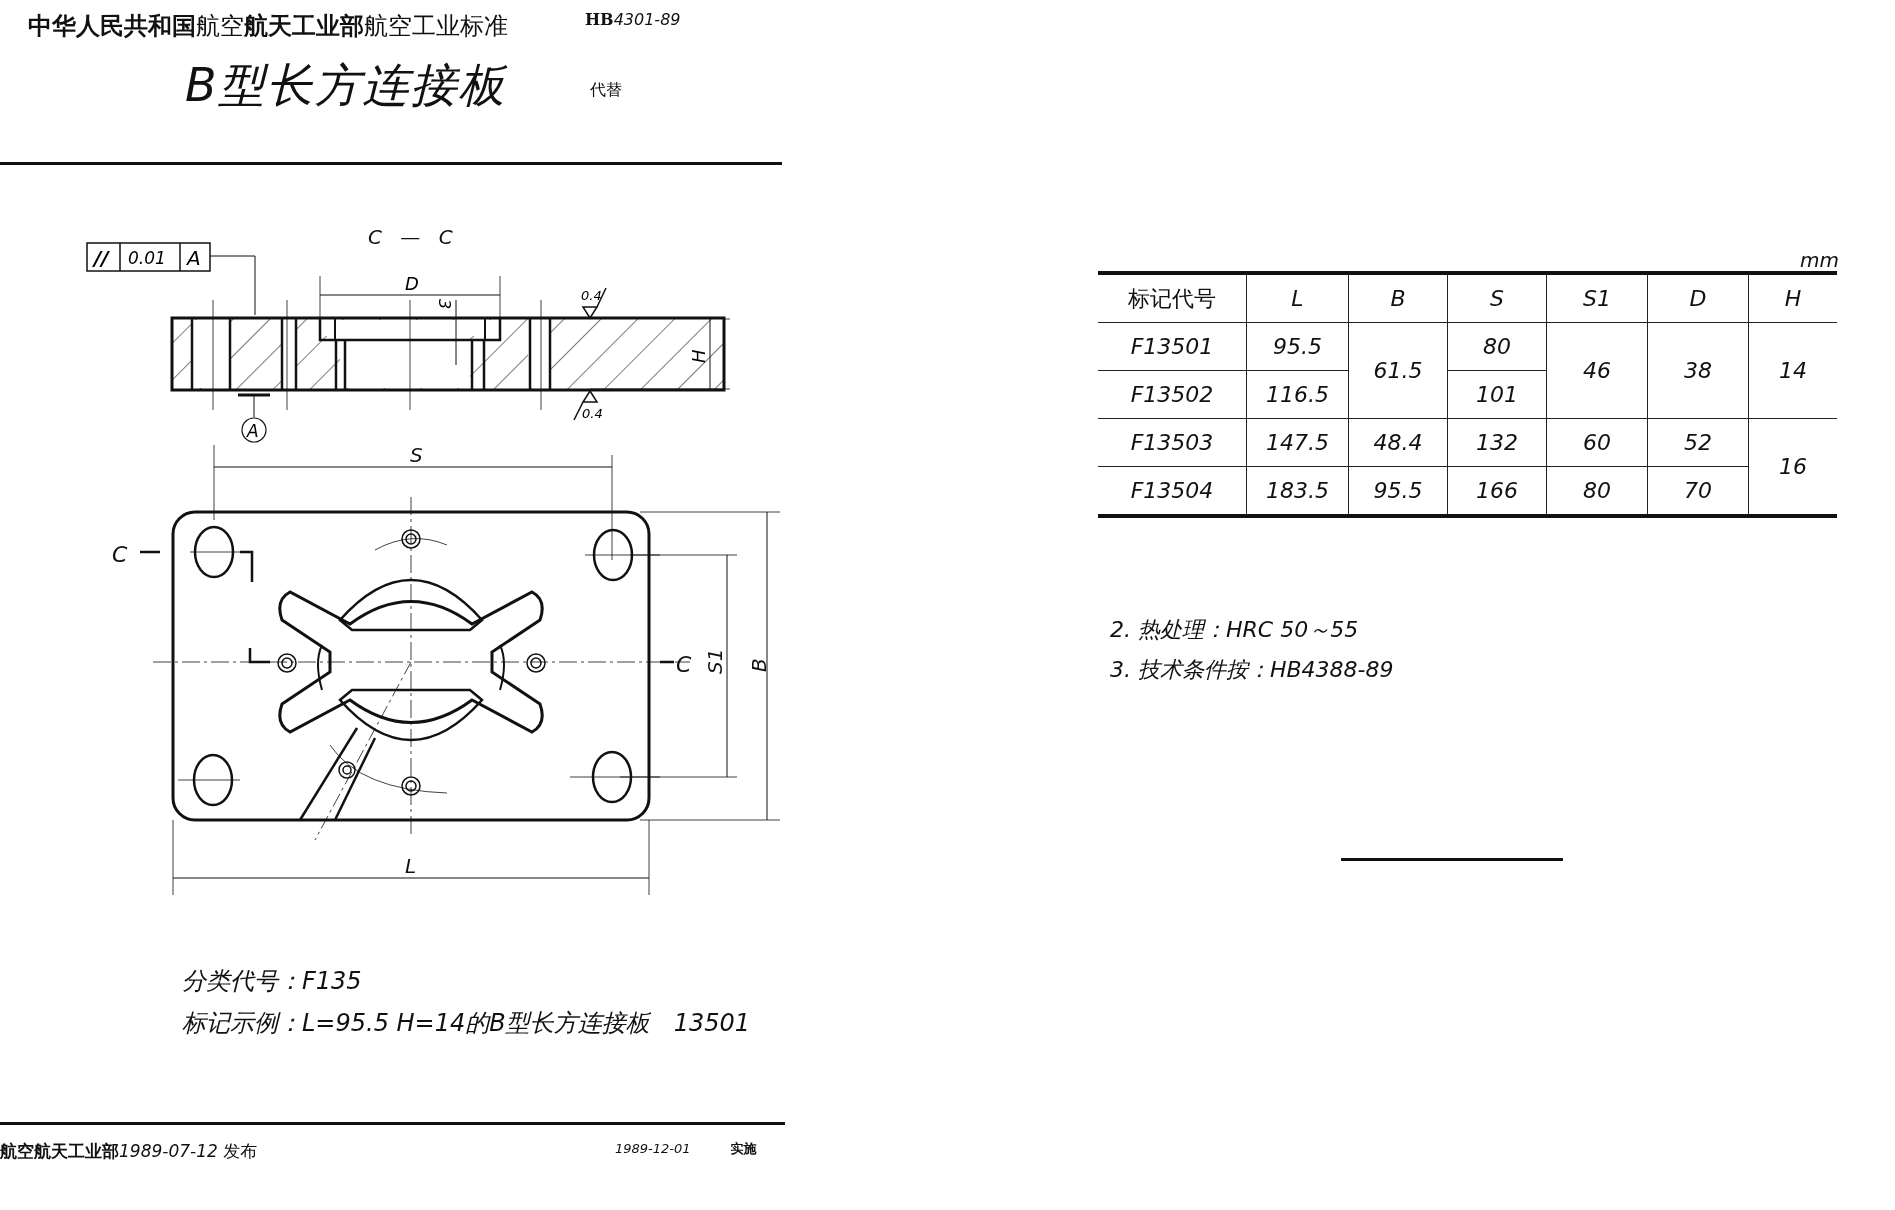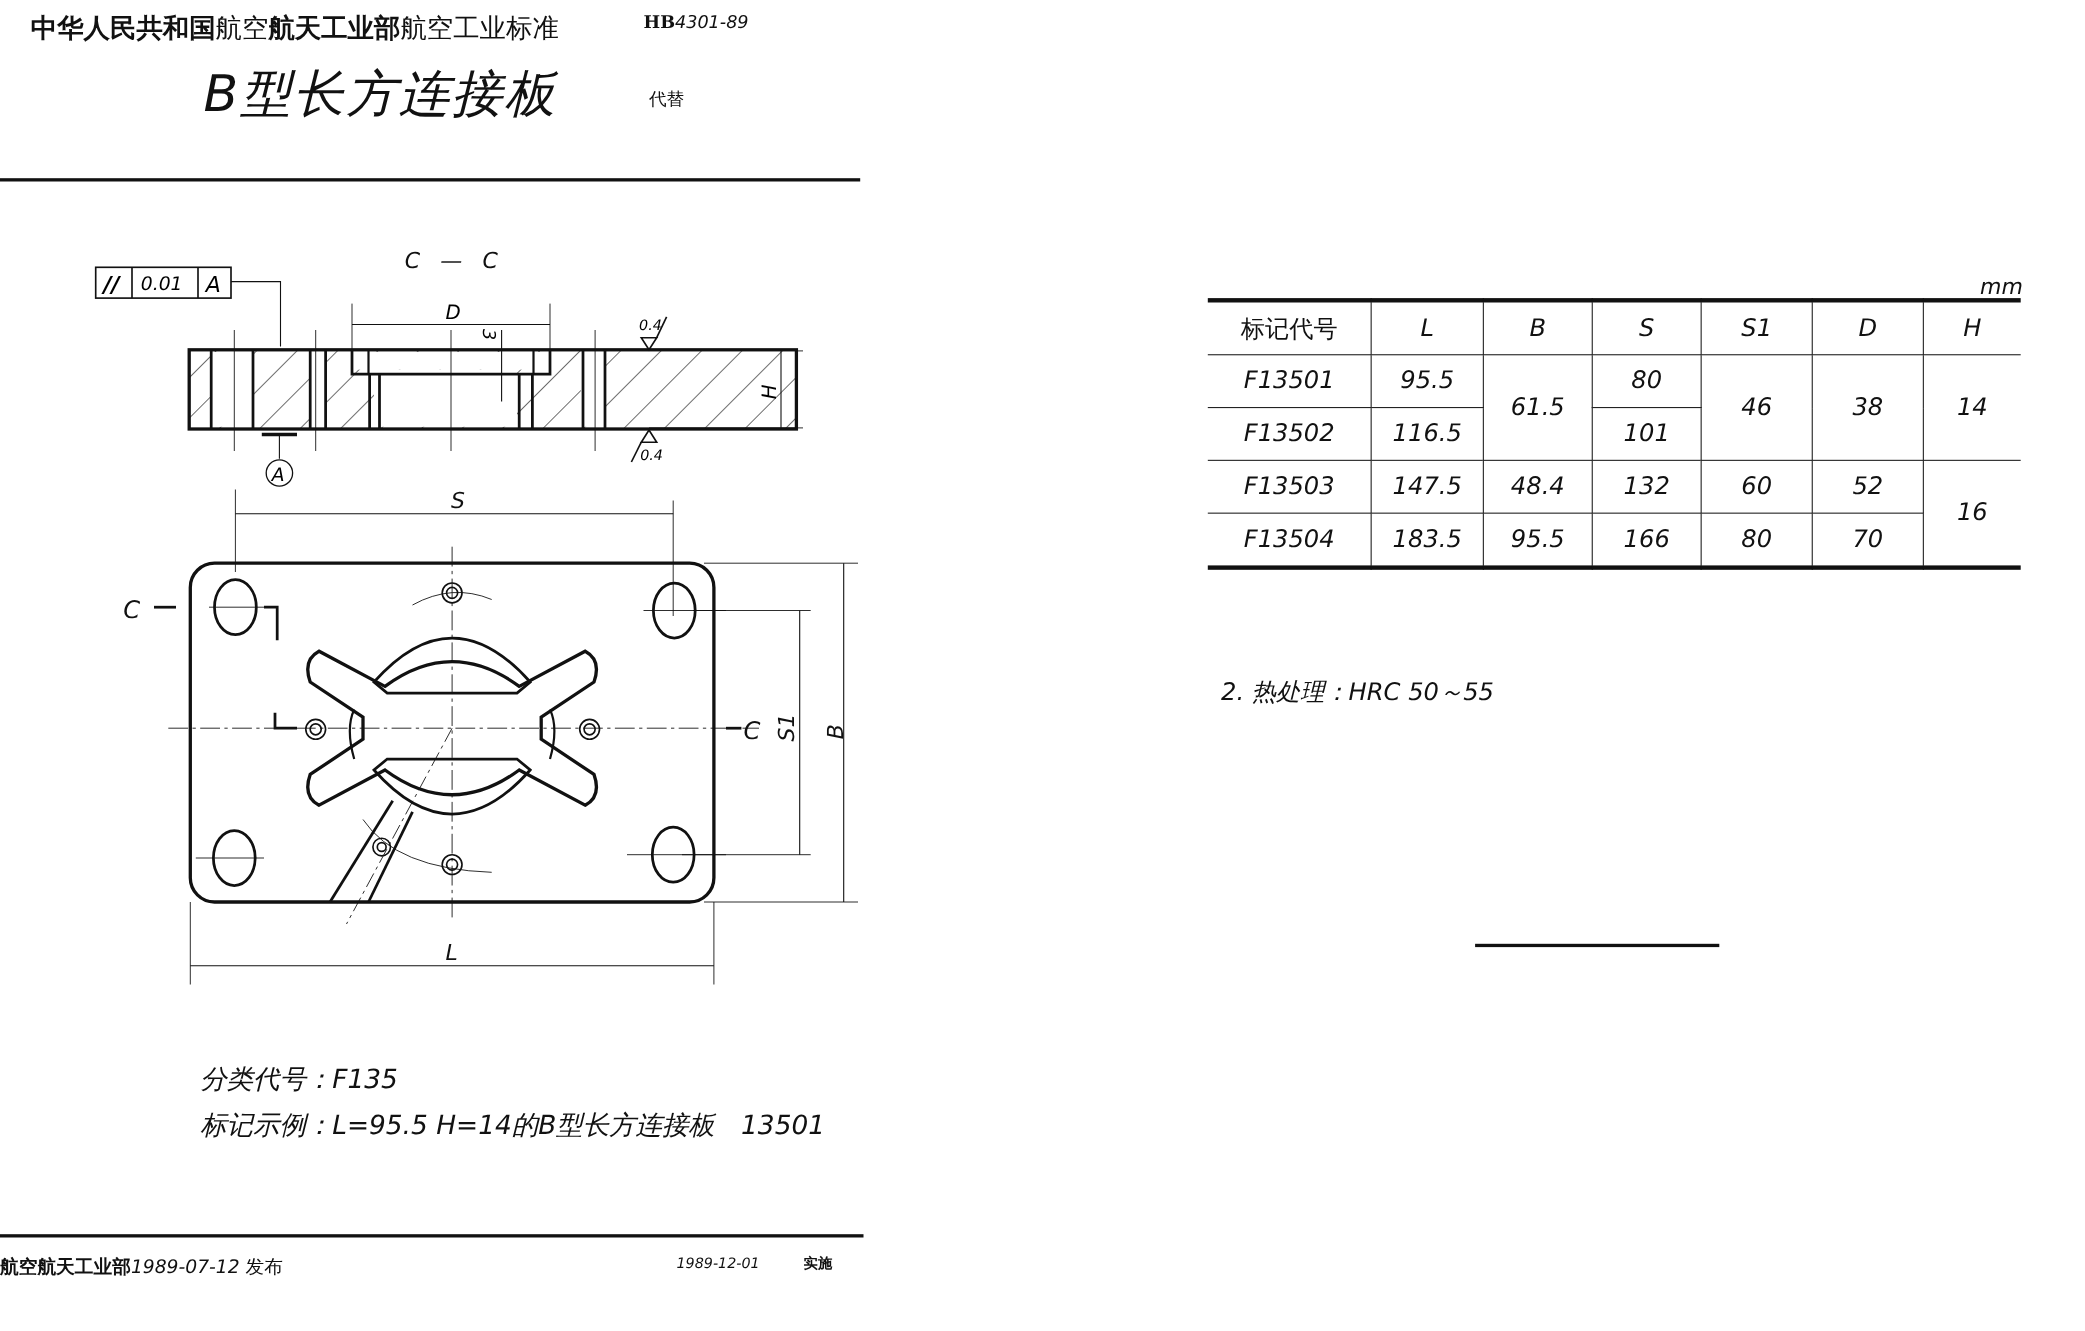--- a/index.html
+++ b/index.html
@@ -235,20 +235,21 @@
     <td>95.5</td>
     <td>166</td>
     <td>80</td>
     <td>70</td>
   </tr>
 </tbody>
   </table>
 
 <div class="abs notes hand">
   <div>2. 热处理：HRC 50～55</div>
+  <div>3. 技术条件按：HB4388-89</div>
 </div>
 
 <div class="rule" style="left:1341px;top:858px;width:222px;height:3px;"></div>
 
 <div class="abs class-code hand">
   <div>分类代号：F135</div>
   <div>标记示例：L=95.5 H=14的B型长方连接板　13501</div>
 </div>
 
 <div class="rule" style="left:0;top:1122px;width:785px;height:3px;"></div>

